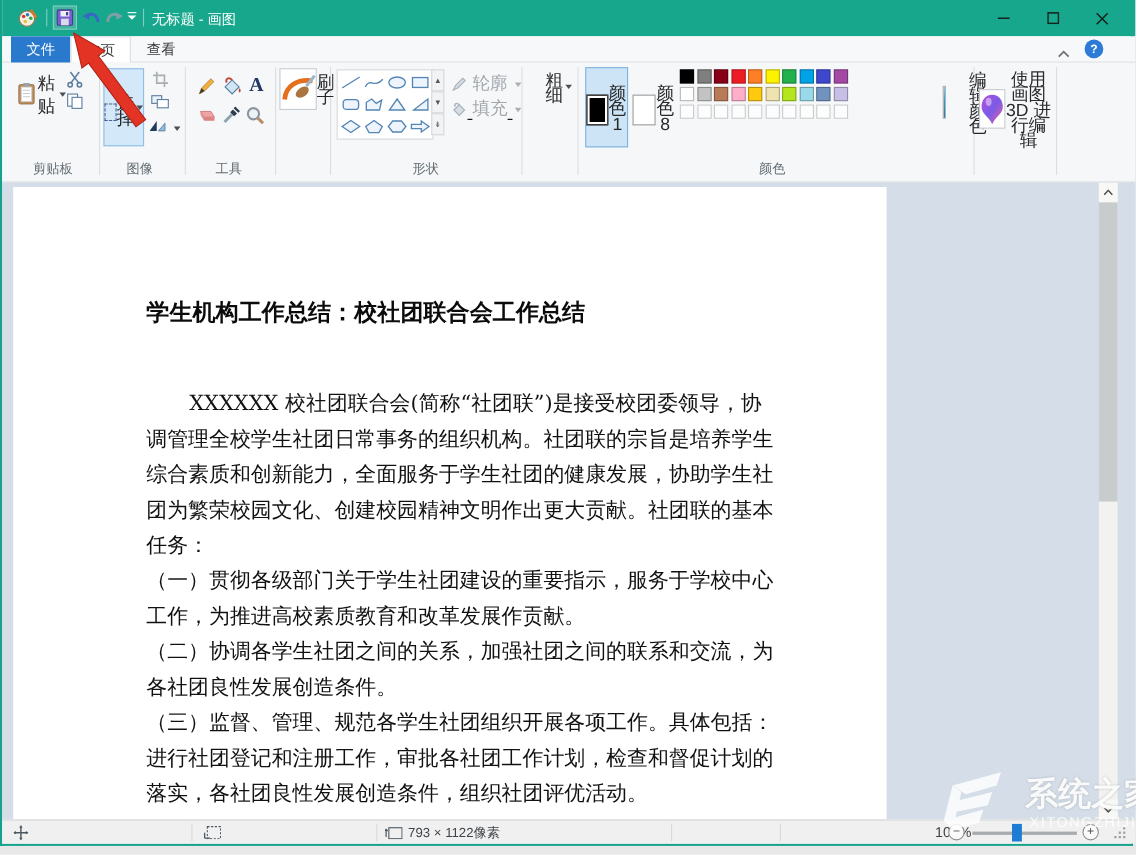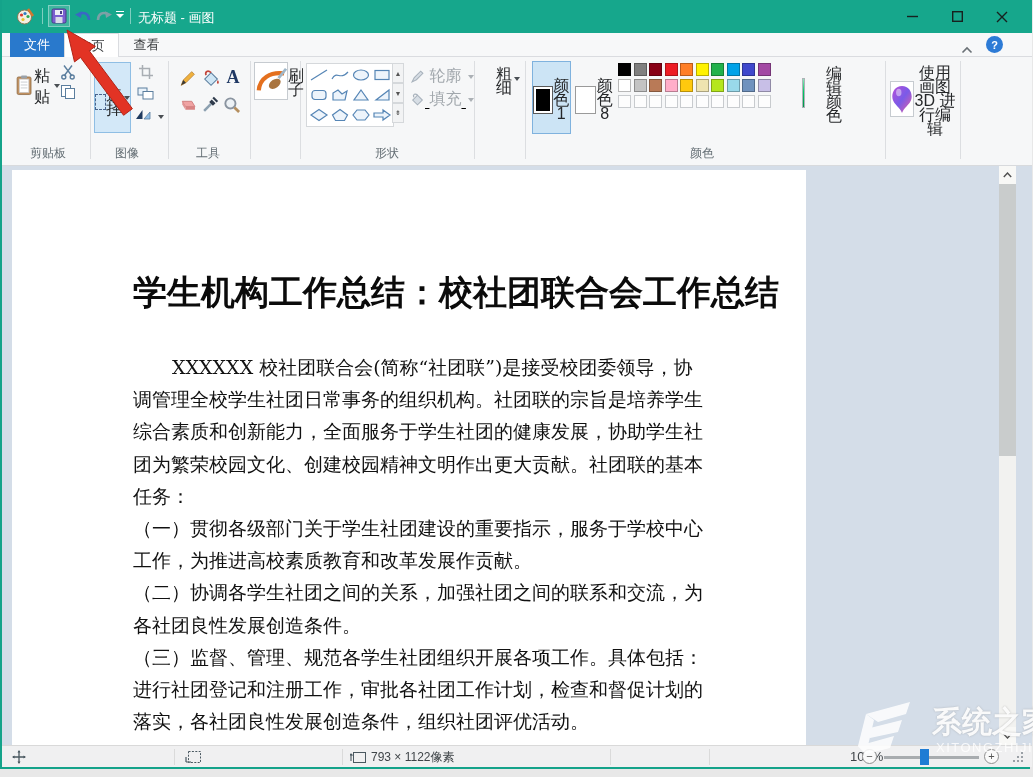--- a/index.html
+++ b/index.html
@@ -39,21 +39,21 @@
     background:linear-gradient(to bottom,rgba(255,255,255,.55),rgba(255,255,255,0) 45%,rgba(0,0,0,.28)),
                linear-gradient(to right,#f00,#ff0 22%,#0c0 42%,#0cc 58%,#00f 78%,#f0f);}
   #shape-grid{position:absolute;left:304px;top:6px;width:84px;display:grid;grid-template-columns:repeat(4,21px);grid-auto-rows:20px;background:#fff;border:1px solid #D5D8DB;padding:1px;}
   .shp{display:flex;align-items:center;justify-content:center;}
   .shp svg{stroke:#5585B5;fill:#EDF4FB;stroke-width:1.2;}
   .shpscroll{position:absolute;left:390px;top:6px;width:12px;}
   .shpscroll .sb{width:12px;height:20px;background:#F2F3F4;border:1px solid #D5D8DB;box-sizing:border-box;display:flex;align-items:center;justify-content:center;font-size:7px;color:#555;}
   
   #canvas-area{position:absolute;left:0;top:166px;width:1030px;height:579px;background:#D4DDE8;overflow:hidden;}
   #page{position:absolute;left:10px;top:4px;width:794px;height:575px;background:#fff;overflow:hidden;}
-  #doc-title{position:absolute;left:121px;top:100px;font-family:Liberation Serif, serif;font-weight:bold;font-size:34px;color:#0b0b0b;white-space:nowrap;}
+  #doc-title{position:absolute;left:121px;top:100px;font-family:Liberation Serif, serif;font-weight:bold;font-size:21px;color:#0b0b0b;white-space:nowrap;}
   #doc-body{position:absolute;left:121px;top:181px;font-family:"DejaVu Serif","Liberation Serif",serif;font-size:19px;color:#111;}
   .doc-line{height:32.2px;line-height:32.2px;white-space:nowrap;}
   .doc-line:first-child{text-indent:39px;}
   #vscroll{position:absolute;left:997px;top:0;width:17px;height:579px;background:#F2F2F0;}
   #vthumb{position:absolute;left:0;top:18px;width:17px;height:272px;background:#C9CCCC;}
   .scroll-arrow{position:absolute;left:0;width:17px;height:18px;background:#F8F8F6;display:flex;align-items:center;justify-content:center;}
   
   #statusbar{position:absolute;left:0;top:745px;width:1030px;height:22px;background:#F0F0F1;border-top:1px solid #D9D9D9;box-sizing:border-box;font-size:12px;color:#3F4448;}
   .ssep{position:absolute;top:3px;width:1px;height:16px;background:#DADADA;}
   .zoomcirc{position:absolute;top:3px;width:15px;height:15px;border:1px solid #909090;border-radius:50%;box-sizing:border-box;color:#555;
@@ -375,21 +375,21 @@
         <span class="sw empty"></span>
         <span class="sw empty"></span>
         <span class="sw empty"></span>
         <span class="sw empty"></span>
         <span class="sw empty"></span>
         <span class="sw empty"></span>
         <span class="sw empty"></span>
         <span class="sw empty"></span>
         <span class="sw empty"></span>
       </div>
-    <div class="bigbtn" style="left:800px;top:5px;width:40px;gap:21px;">
+    <div class="bigbtn" style="left:855px;top:5px;width:40px;gap:21px;">
       <span id="rainbow"></span>
       <span class="rlabel wrap2" style="width:28px;margin-top:5px;text-align:center;">编辑颜色</span>
     </div>
     <span class="glabel" style="left:655px;width:90px;">颜色</span>
 
     <div class="bigbtn" style="left:888px;top:5px;width:66px;">
       <span style="width:36px;height:36px;background:#fff;border:1px solid #C6CBD0;box-sizing:border-box;display:flex;align-items:center;justify-content:center;">
         <svg width="22" height="28" viewBox="0 0 20 26">
           <defs>
               <linearGradient id="p3g" x1="0" y1="0" x2="1" y2="1">

